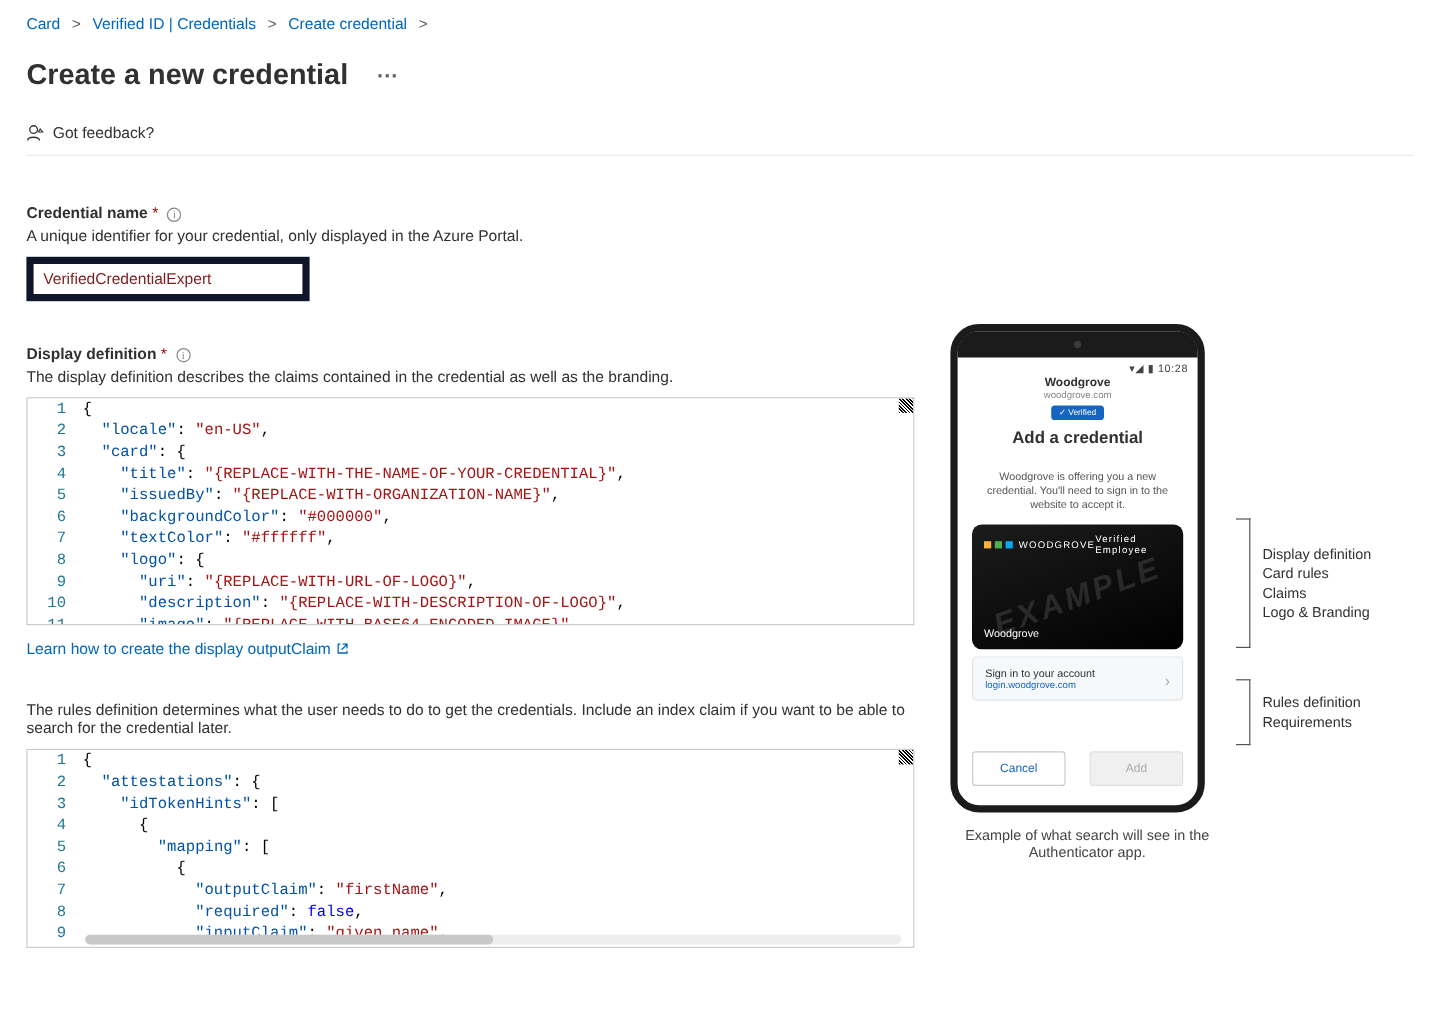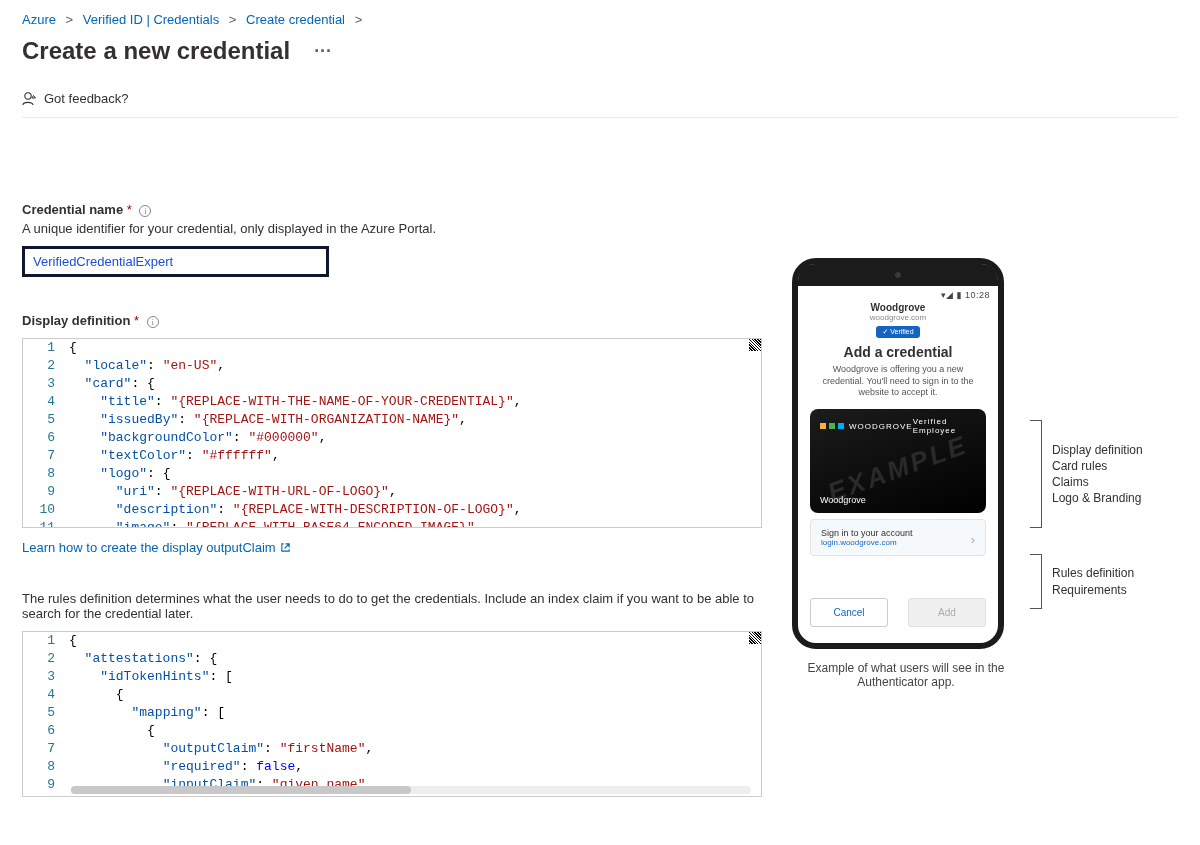--- a/index.html
+++ b/index.html
@@ -7,35 +7,35 @@
     font-family: "Segoe UI", -apple-system, Arial, sans-serif;
     font-size: 13px;
     color: #323130;
     background: #fff;
     padding: 10px 22px 0 22px;
   }
   a { color: #0066b8; text-decoration: none; cursor: pointer; }
   .breadcrumb { font-size: 13px; padding: 2px 0 6px 0; }
   .breadcrumb .sep { color: #605e5c; margin: 0 6px; }
   .breadcrumb .last { color: #605e5c; }
-  h1.page-title { font-size: 24px; font-weight: 600; margin: 4px 0 8px 0; display:flex; align-items:center; }
+  h1.page-title { font-size: 24px; font-weight: 600; margin: 16px 0 8px 0; display:flex; align-items:center; }
   .title-more { font-size: 18px; color:#605e5c; margin-left: 24px; cursor:pointer; }
   .cmdbar { border-bottom: 1px solid #edebe9; padding: 18px 0 10px 0; display:flex; align-items:flex-start; gap:6px; }
   .persona-icon { width:16px; height:16px; display:inline-block; }
   .content-cols { display:flex; gap: 30px; margin-top: 40px; }
-  .col-left { flex: 0 0 740px; margin-top: 44px; }
+  .col-left { flex: 0 0 740px; }
   .col-right { flex: 1; padding-top: 100px; }
   .field-block { margin-bottom: 36px; }
   .field-label { font-weight: 600; font-size: 13px; }
   .req { color: #a80000; }
   .info-icon { border:1px solid #888; border-radius:50%; width:12px; height:12px; display:inline-flex; align-items:center; justify-content:center; font-size:9px; color:#888; margin-left:4px; vertical-align:middle; font-family: serif; }
   .field-help { color:#323130; font-size:13px; margin-top:4px; }
   input.text-input {
-    display:block; width: 307px; padding: 5px 8px; font-size:13px;
-    border: 3px solid #0f172a; color:#1d4ed8; outline:none; margin-top:10px;
+    display:block; width: 236px; padding: 5px 8px; font-size:13px;
+    border: 6px solid #0f172a; color:#7f1d1d; outline:none; margin-top:10px;
     font-family: inherit;
   }
   .code-editor {
     border:1px solid #ccc; margin-top:10px;
     font-family: Consolas, "Courier New", monospace;
     font-size: 13px;
     height: 190px; overflow:hidden;
     position: relative; background:#fff;
   }
   .code-handle { position:absolute; top:0; right:0; width:12px; height:12px; background: repeating-linear-gradient(45deg,#000,#000 1px,#fff 1px,#fff 2px); }
@@ -56,21 +56,21 @@
     background:#fff; position:relative; padding-bottom: 10px;
   }
   .phone-top { height: 22px; background: #1b1b1b; border-radius: 17px 17px 0 0; display:flex; justify-content:center; align-items:center; }
   .speaker { width:6px; height:6px; border-radius:50%; background:#3a3a3a; }
   .statusbar { font-size:9px; color:#444; padding: 4px 8px 2px; text-align:right; letter-spacing:0.5px;}
   .ph-hdr { text-align:center; padding: 0 18px; }
   .ph-brand { font-size: 10px; font-weight:600; }
   .ph-domain{ font-size: 8px; color:#888; }
   .ph-badge { display:inline-block; background:#1565c0; color:#fff; font-size:7px; padding:2px 6px; border-radius:3px; margin-top:3px;}
   .ph-title { font-size: 14px; font-weight:700; margin-top:6px;}
-  .ph-desc  { font-size: 9px; color:#555; margin-top:4px; line-height:1.3;}
+  .ph-desc  { font-size: 9px; color:#555; margin-top:20px; line-height:1.3;}
   .card {
     margin: 10px 12px 6px; height: 104px; border-radius: 8px;
     background: linear-gradient(160deg,#1c1c1c,#000); color:#fff;
     position:relative; overflow:hidden;
   }
   .card-top { display:flex; justify-content:space-between; padding:8px 10px; font-size:8px; letter-spacing:1px; }
   .card-logo { display:flex; align-items:center; gap:3px; }
   .logo-sq { width:6px; height:6px; }
   .card-btm { position:absolute; left:10px; bottom:8px; font-size:9px; }
   .card-watermark {
@@ -95,21 +95,21 @@
   .br.tall { height:108px; }
   .br.short{ height:55px; }
   .annot-text div { line-height:1.35; }
   .hscroll { position:absolute; left:48px; right:10px; bottom:2px; height:8px; background:#eee; border-radius:4px; }
   .hscroll .thumb { width:50%; height:100%; background:#c8c8c8; border-radius:4px; }
 </style>
 </head>
 <body>
 
 <nav class="breadcrumb">
-  <a>Azure</a>
+  <a>Card</a>
   <span class="sep">&gt;</span>
   <a>Verified ID | Credentials</a>
   <span class="sep">&gt;</span>
   <a>Create credential</a>
   <span class="sep">&gt;</span>
   <span class="last"></span>
 </nav>
 
 <h1 class="page-title">
   <span>Create a new credential</span>
@@ -137,20 +137,21 @@
       <div class="field-help">A unique identifier for your credential, only displayed in the Azure Portal.</div>
       <input class="text-input" value="VerifiedCredentialExpert" style="">
     </div>
 
     <div class="field-block">
       <div>
         <span class="field-label">Display definition</span>
         <span class="req"> *</span>
         <span class="info-icon">i</span>
       </div>
+      <div class="field-help">The display definition describes the claims contained in the credential as well as the branding.</div>
       <div class="code-editor" id="display-editor">
         <div class="code-handle"></div>
       <div class="code-line">
             <div class="gutter">1</div>
             <div class="cl"><span class="tk-pun">{</span></div>
           </div>
           <div class="code-line">
             <div class="gutter">2</div>
             <div class="cl"><span>  </span><span class="tk-key">"locale"</span><span class="tk-pun">: </span><span class="tk-str">"en-US"</span><span class="tk-pun">,</span></div>
           </div>
@@ -282,21 +283,21 @@
               <div class="si-t">Sign in to your account</div>
               <div class="si-d">login.woodgrove.com</div>
             </div>
             <div style="color:#aaa">›</div>
           </div>
           <div class="ph-actions">
             <div class="ph-btn cancel">Cancel</div>
             <div class="ph-btn add">Add</div>
           </div>
         </div>
-        <div class="phone-caption">Example of what users will see in the Authenticator app.</div>
+        <div class="phone-caption">Example of what search will see in the Authenticator app.</div>
       </div>
 
       <div class="annots" style="margin-top:162px">
         <div class="annot-group">
           <div class="br tall"></div>
           <div class="annot-text">
             <div>Display definition</div>
             <div>Card rules</div>
             <div>Claims</div>
             <div>Logo &amp; Branding</div>

